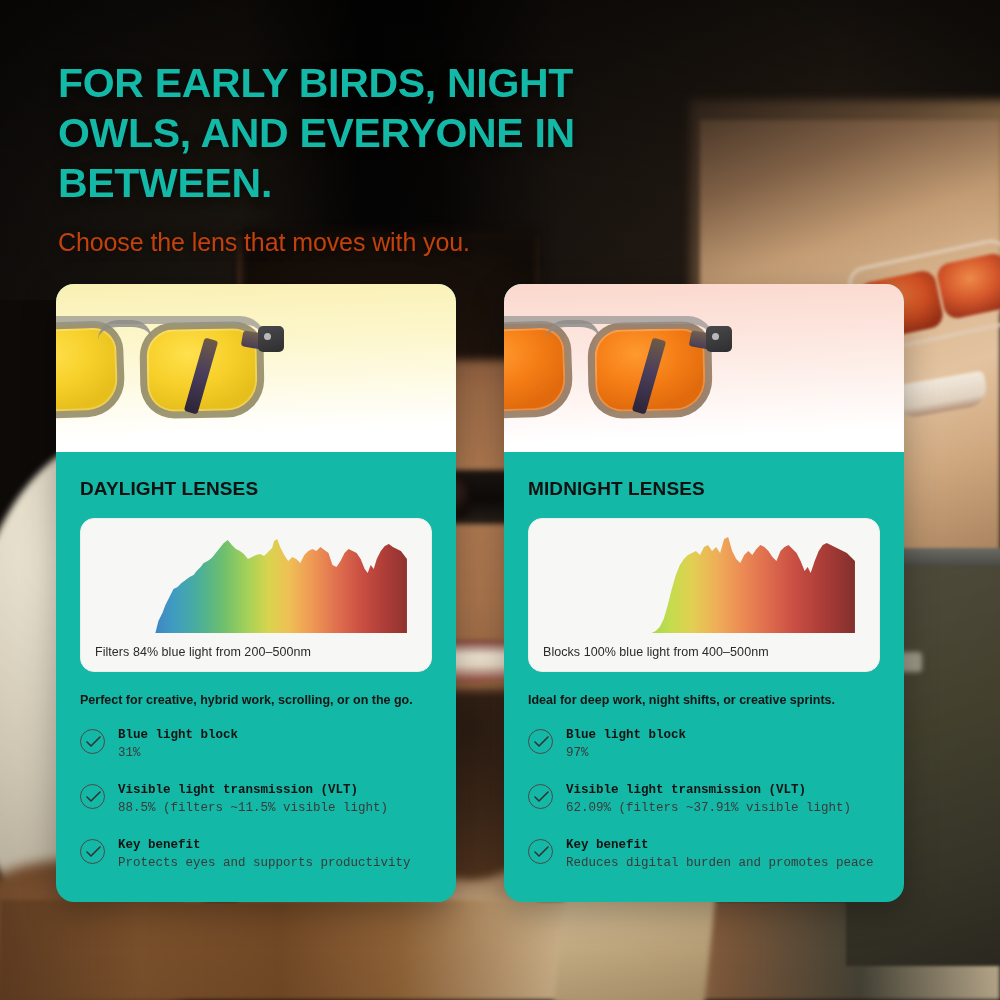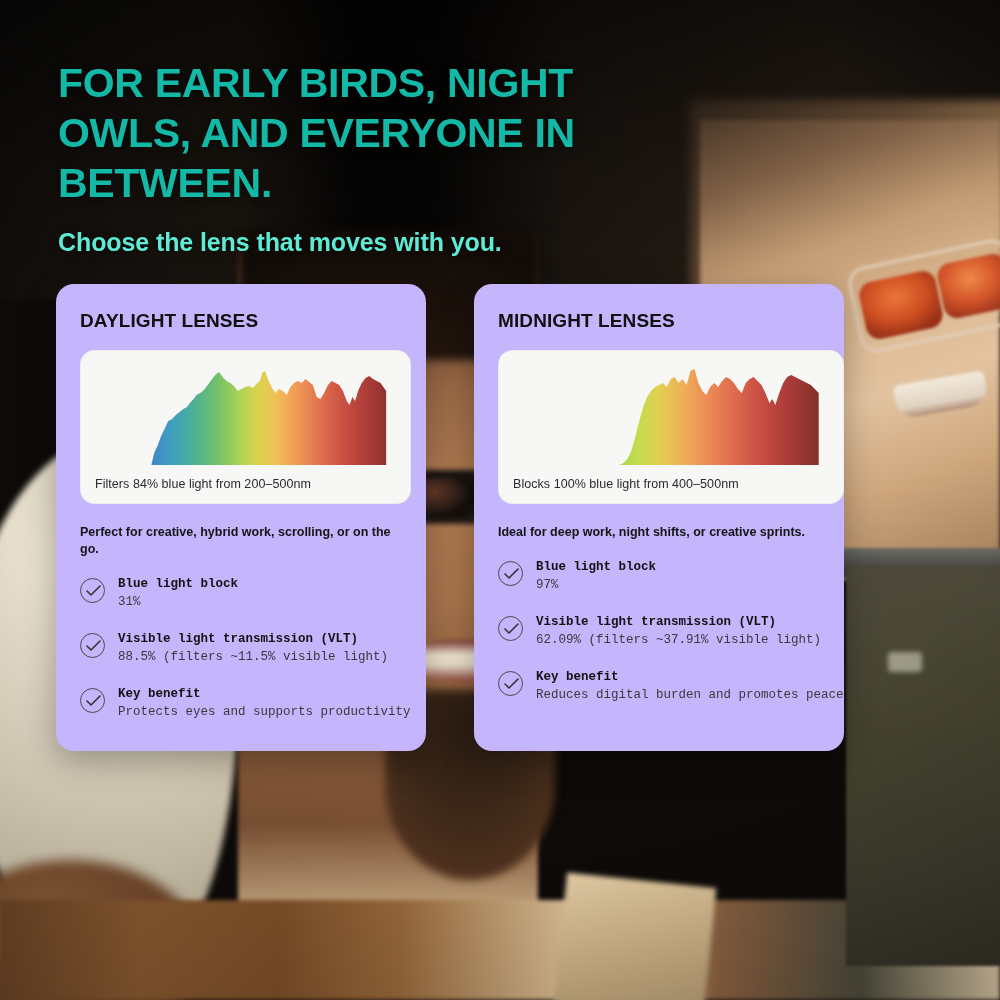--- a/index.html
+++ b/index.html
@@ -187,43 +187,44 @@
   .hero h1 {
     color: #14b8a6;
     font-size: 41px;
     line-height: 50px;
     font-weight: bold;
     letter-spacing: -0.3px;
     text-shadow: 0 2px 10px rgba(0,0,0,.55);
   }
   .hero p {
     margin-top: 18px;
-    color: #5eead4;
+    color: #c2410c;
     font-size: 25px;
     line-height: 32px;
-    font-weight: 700;
+    font-weight: 400;
     letter-spacing: -0.1px;
     text-shadow: 0 2px 8px rgba(0,0,0,.55);
   }
 
   
   .cards {
     position: absolute; left: 56px; top: 284px;
     width: 888px;
     display: flex;
     gap: 48px;
     z-index: 6;
   }
   .card {
-    width: 370px;
-    background: #c4b5fd;
+    width: 400px;
+    background: #14b8a6;
     border-radius: 18px;
     overflow: hidden;
     box-shadow: 0 10px 34px rgba(0,0,0,.30);
     display: flex;
+    flex-direction: column;
   }
 
   
   .card-hero {
     position: relative;
     height: 168px;
     overflow: hidden;
   }
   .card-hero.daylight { background: linear-gradient(178deg, #faf0b4 0%, #fdf7cf 38%, #ffffff 86%); }
   .card-hero.midnight { background: linear-gradient(178deg, #fbd8cd 0%, #fde9e2 40%, #ffffff 88%); }

